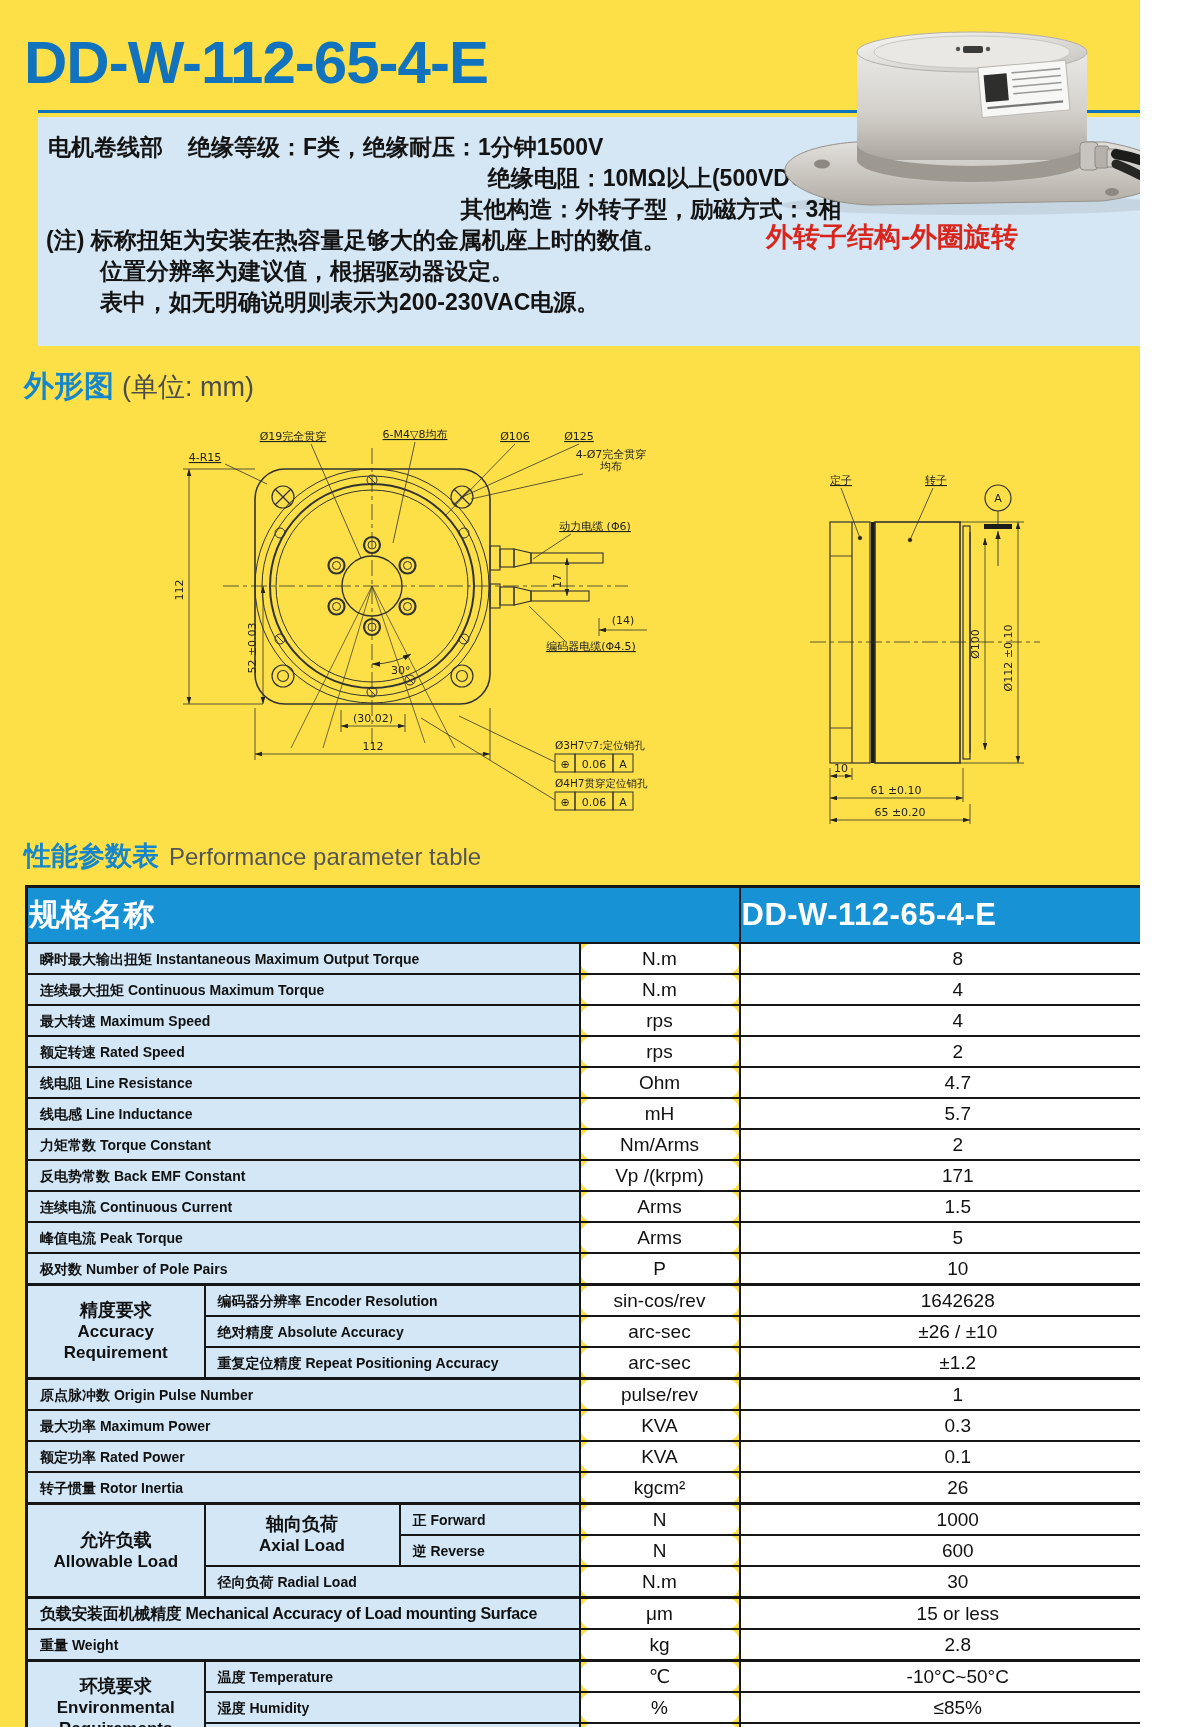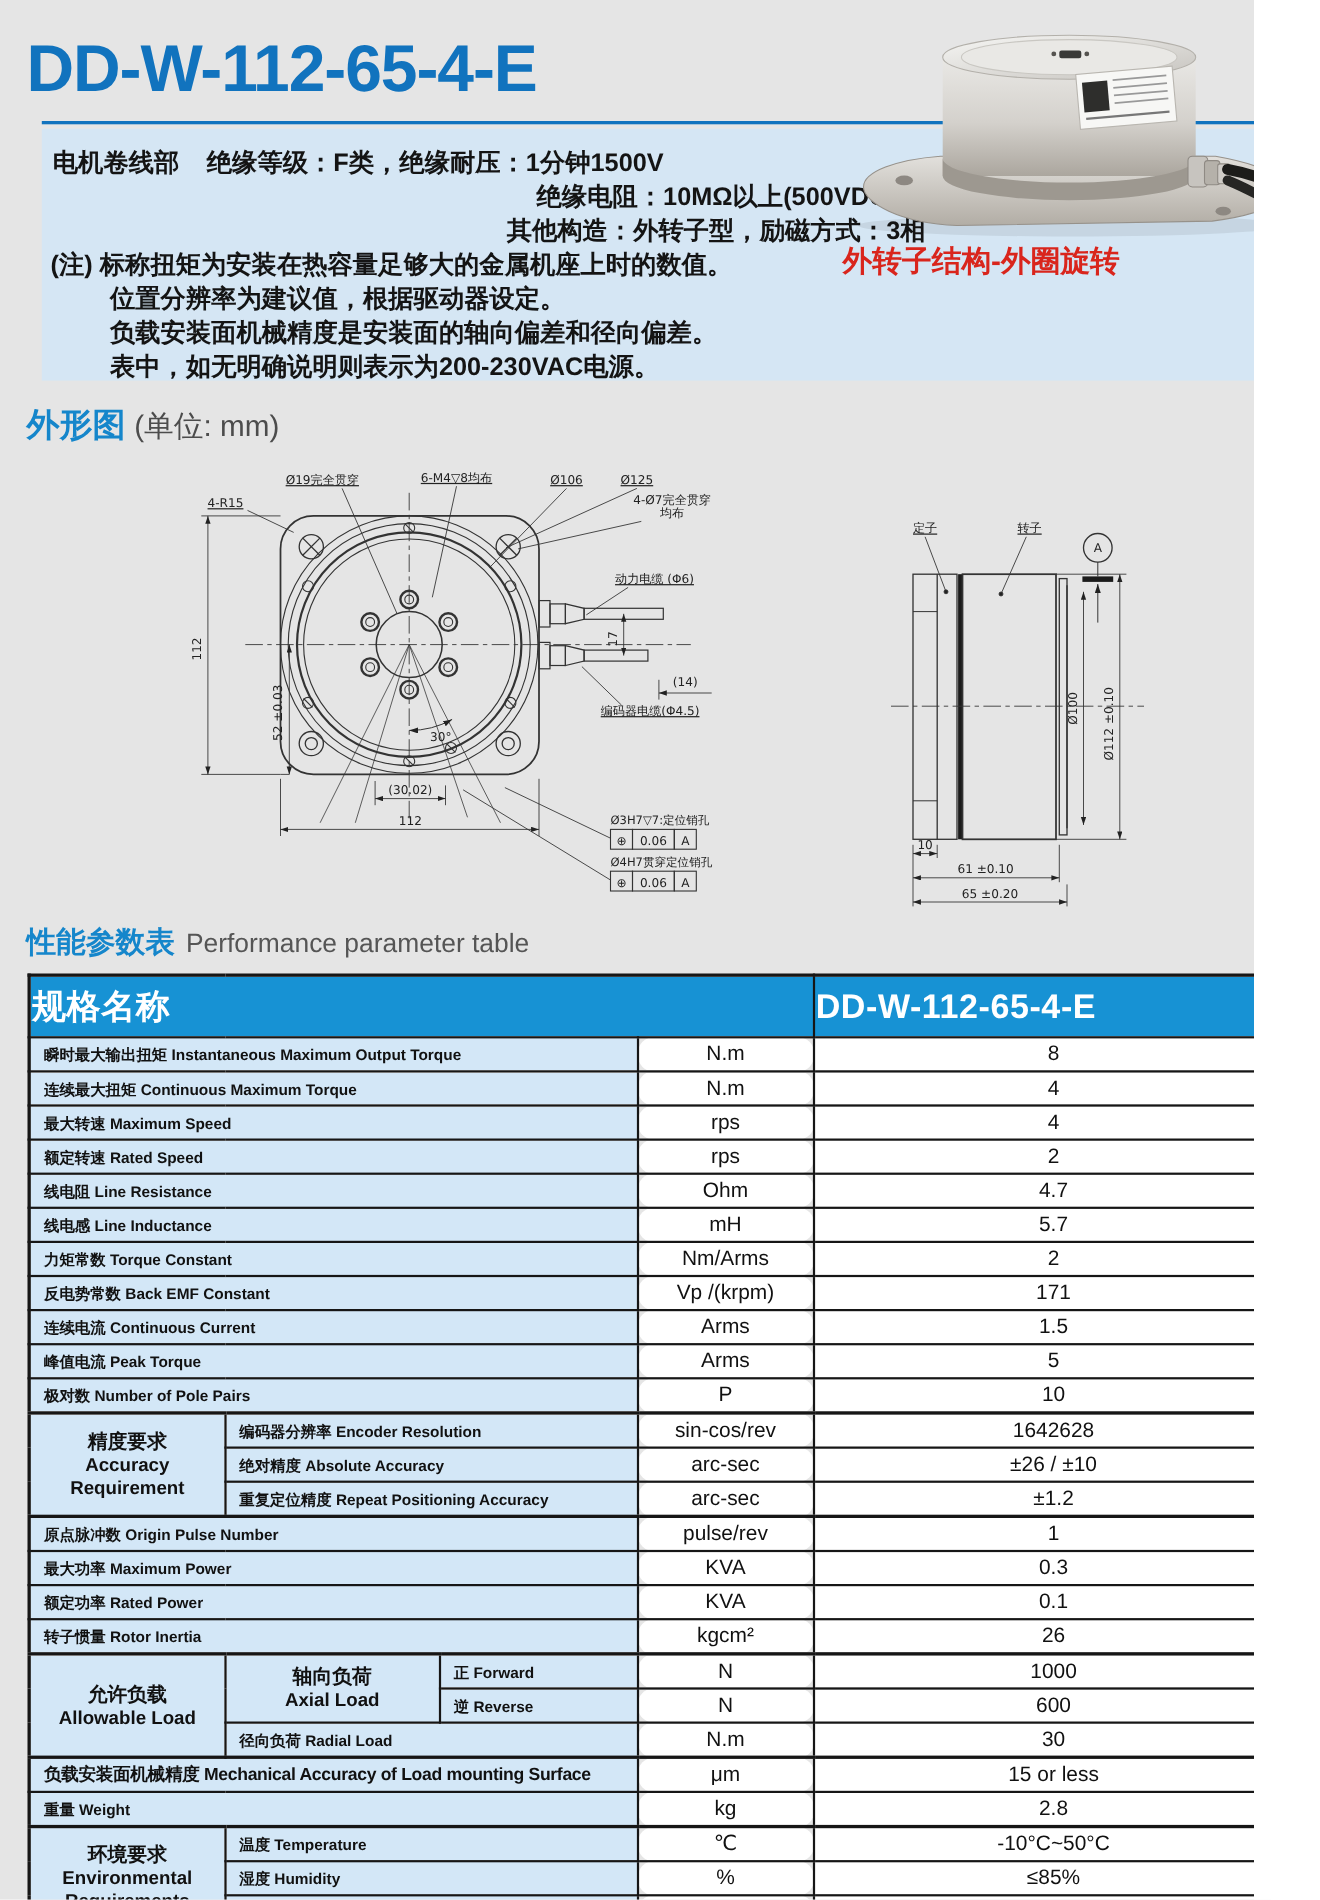--- a/index.html
+++ b/index.html
@@ -1,16 +1,16 @@
 <!DOCTYPE html>
 <html><head>
 <meta charset="utf-8">
 <style>
   html,body{margin:0;padding:0;background:#ffffff;}
-  #page{position:relative;width:1140px;height:1727px;background:#e5e5e5;overflow:hidden;
+  #page{position:relative;width:1140px;height:1727px;background:#fde047;overflow:hidden;
         font-family:"Liberation Sans","DejaVu Sans",sans-serif;color:#111;}
 
   
   .title{position:absolute;left:24px;top:28px;font-size:60px;font-weight:800;
          letter-spacing:-1px;color:#1173be;}
   .title-rule{position:absolute;left:38px;top:110px;width:1124px;height:3px;background:#1173be;}
   .info-box{position:absolute;left:38px;top:117px;width:1124px;height:229px;background:#d5e6f4;}
   .iline{position:relative;font-size:23px;font-weight:700;color:#141414;line-height:31px;white-space:nowrap;}
   .info-text{padding-top:15px;}
   .l1rest{position:absolute;left:150px;top:0;}
@@ -59,21 +59,20 @@
   <div class="info-box">
     <div class="info-text">
       <div class="iline pl10">
         <span>电机卷线部</span>
         <span class="l1rest">绝缘等级：F类，绝缘耐压：1分钟1500V</span>
       </div>
       <div class="iline pl150">绝缘电阻：10MΩ以上(500VDC)</div>
       <div class="iline pl150">其他构造：外转子型，励磁方式：3相</div>
       <div class="iline pl8">(注) 标称扭矩为安装在热容量足够大的金属机座上时的数值。</div>
       <div class="iline pl62">位置分辨率为建议值，根据驱动器设定。</div>
-      <div class="iline pl62">负载安装面机械精度是安装面的轴向偏差和径向偏差。</div>
       <div class="iline pl62">表中，如无明确说明则表示为200-230VAC电源。</div>
     </div>
   </div>
 
   <div class="photo">
     <svg width="435" height="215" viewBox="0 0 435 215">
       <defs>
         <linearGradient id="bodyG" x1="0" y1="0" x2="0" y2="1">
           <stop offset="0" stop-color="#e9e8e5"></stop>
             <stop offset="0.55" stop-color="#d4d1cc"></stop>

